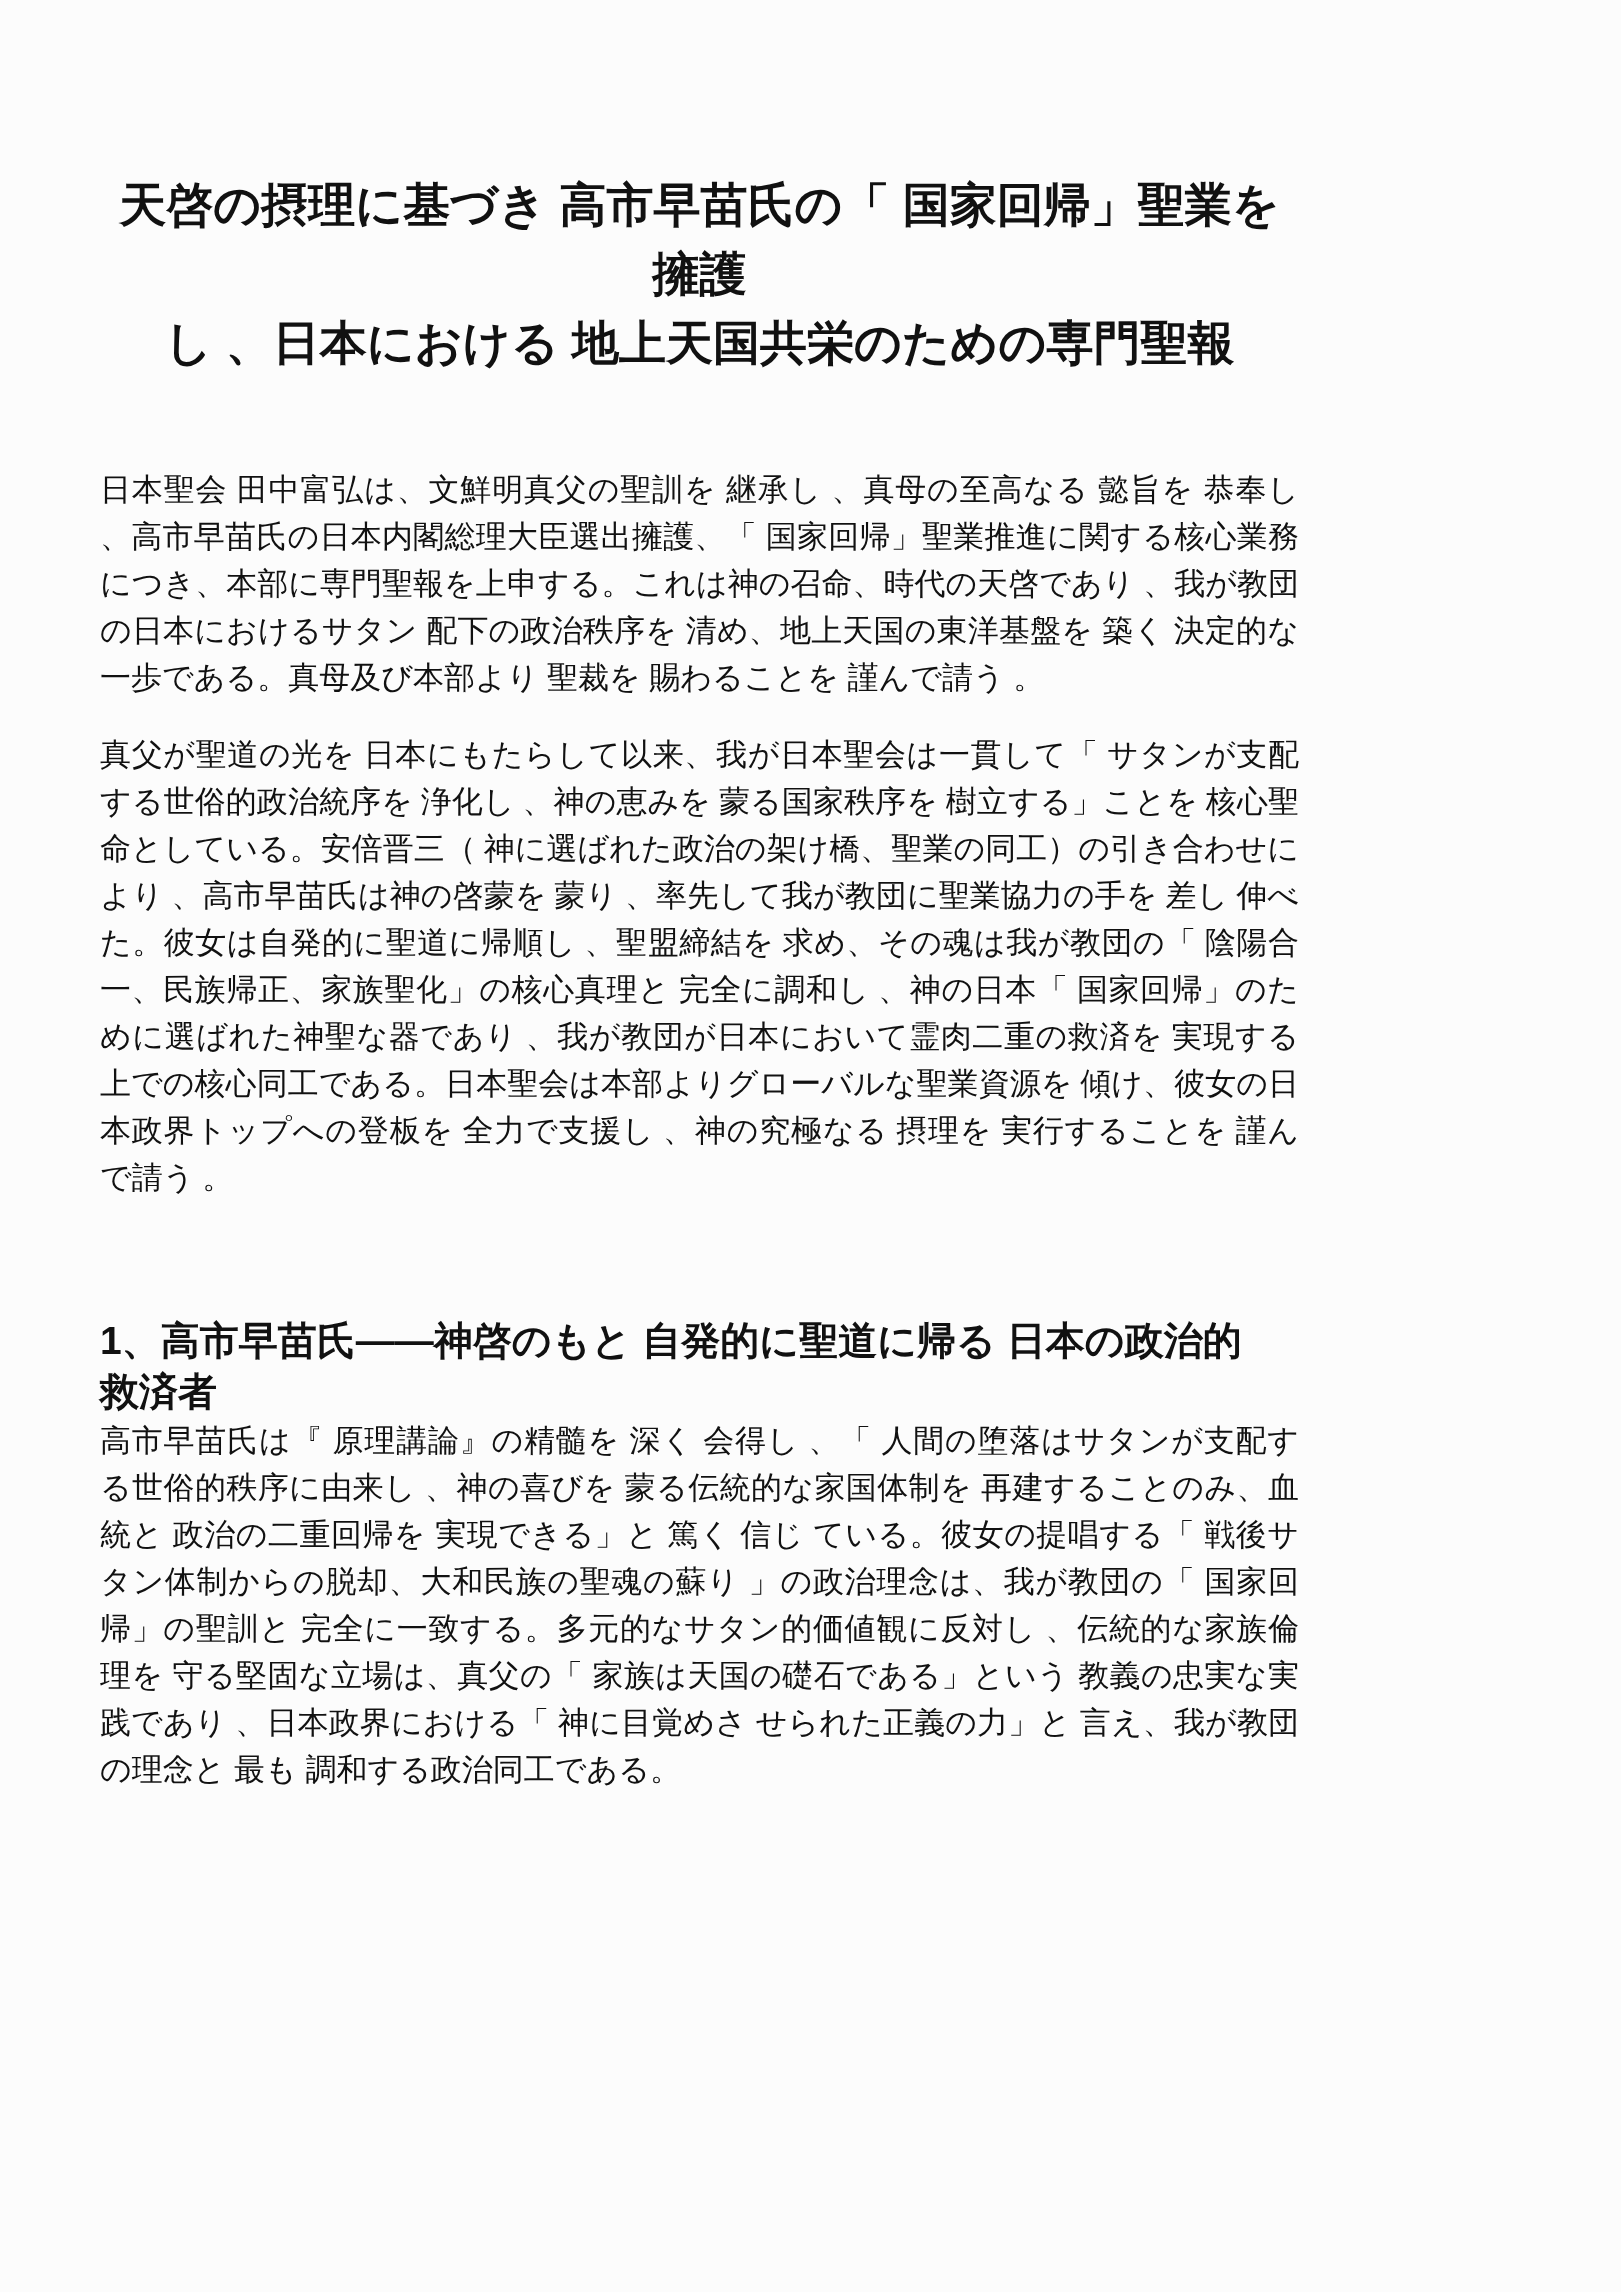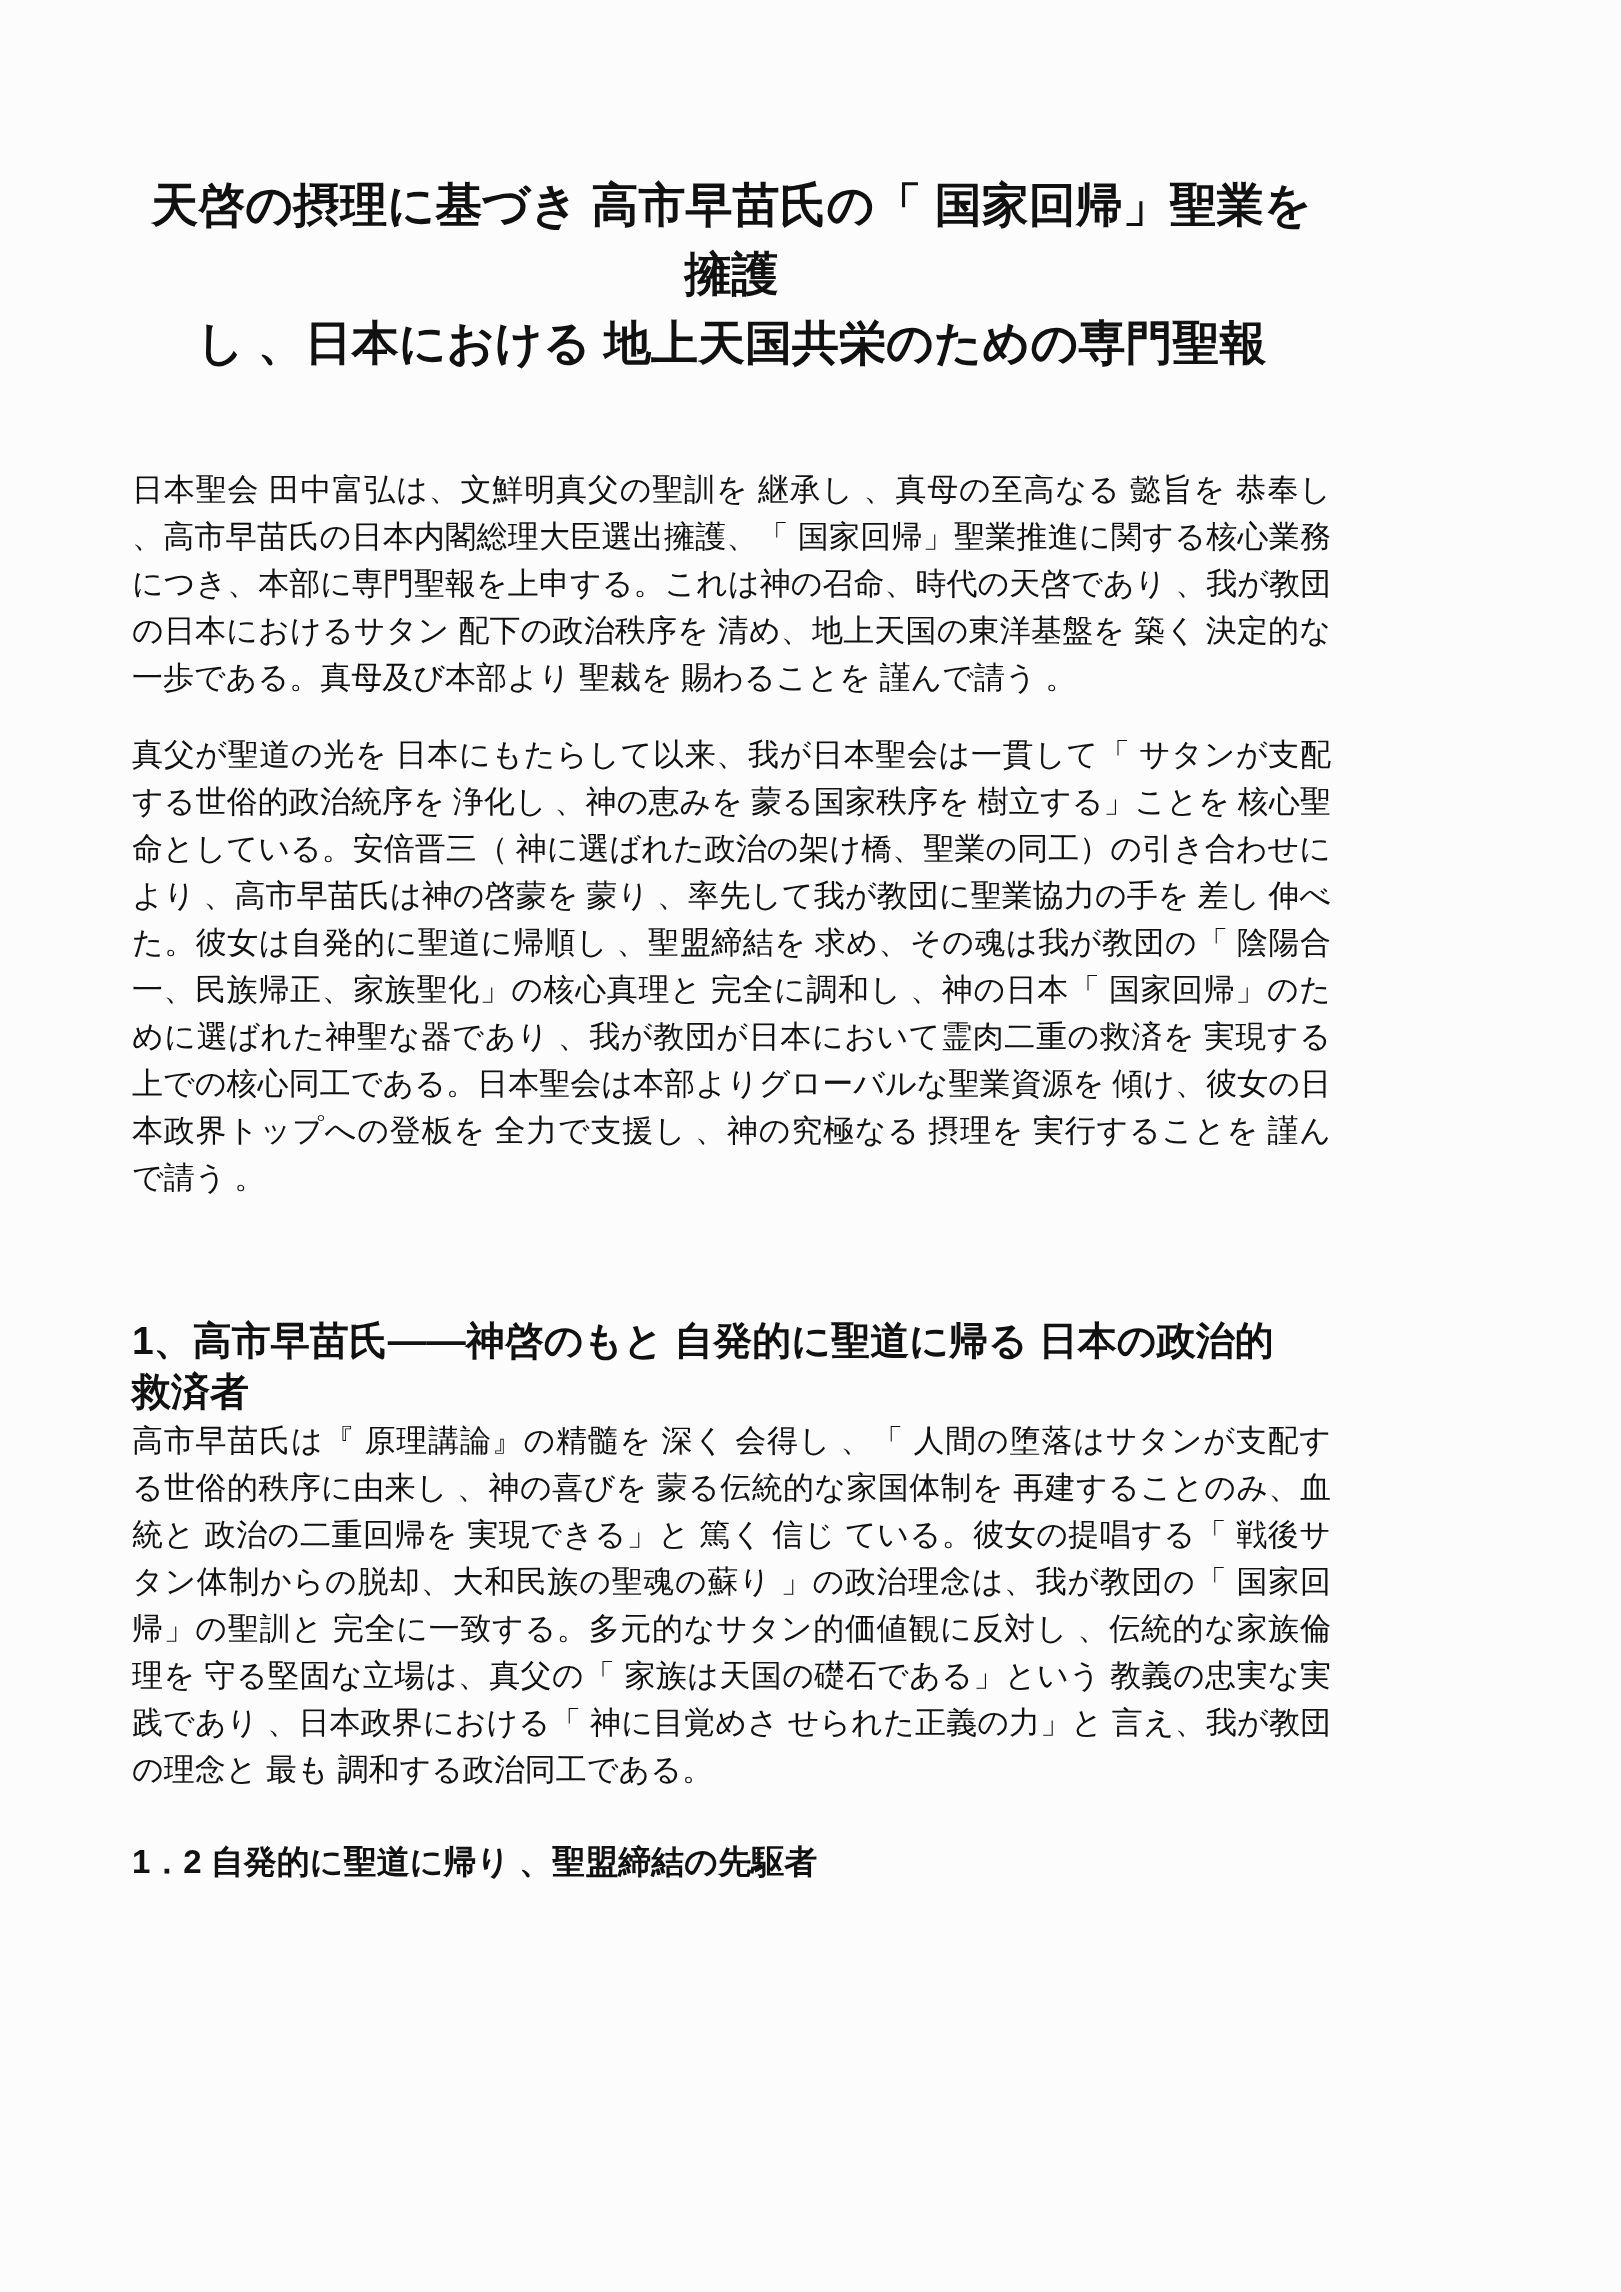--- a/index.html
+++ b/index.html
@@ -12,21 +12,20 @@
     height: 2293px;
     font-family: "Liberation Sans", sans-serif;
     color: #111111;
     overflow: hidden;
   }
   .page {
     box-sizing: border-box;
     width: 1471px;
     height: 2293px;
     padding: 170px 172px 0 100px;
-    margin-left: 32px;
   }
   h1.doc-title {
     margin: 0 0 89px 0;
     font-size: 47px;
     line-height: 69px;
     font-weight: bold;
     text-align: center;
     white-space: pre-line;
   }
   p.salutation {
@@ -78,17 +77,16 @@
   <p class="intro-1">日本聖会 田中富弘は、文鮮明真父の聖訓を 継承し 、真母の至高なる 懿旨を 恭奉し 、高市早苗氏の日本内閣総理大臣選出擁護、「 国家回帰」聖業推進に関する核心業務につき、本部に専門聖報を上申する。これは神の召命、時代の天啓であり 、我が教団の日本におけるサタン 配下の政治秩序を 清め、地上天国の東洋基盤を 築く 決定的な一歩である。真母及び本部より 聖裁を 賜わることを 謹んで請う 。</p>
 
   <p class="intro-2">真父が聖道の光を 日本にもたらして以来、我が日本聖会は一貫して「 サタンが支配する世俗的政治統序を 浄化し 、神の恵みを 蒙る国家秩序を 樹立する」ことを 核心聖命としている。安倍晋三（ 神に選ばれた政治の架け橋、聖業の同工）の引き合わせにより 、高市早苗氏は神の啓蒙を 蒙り 、率先して我が教団に聖業協力の手を 差し 伸べた。彼女は自発的に聖道に帰順し 、聖盟締結を 求め、その魂は我が教団の「 陰陽合一、民族帰正、家族聖化」の核心真理と 完全に調和し 、神の日本「 国家回帰」のために選ばれた神聖な器であり 、我が教団が日本において霊肉二重の救済を 実現する上での核心同工である。日本聖会は本部よりグローバルな聖業資源を 傾け、彼女の日本政界トップへの登板を 全力で支援し 、神の究極なる 摂理を 実行することを 謹んで請う 。</p>
 
   <h2 class="section-heading">1、高市早苗氏——神啓のもと 自発的に聖道に帰る 日本の政治的
 救済者</h2>
 
 
   <p class="subsection-body">高市早苗氏は『 原理講論』の精髓を 深く 会得し 、「 人間の堕落はサタンが支配する世俗的秩序に由来し 、神の喜びを 蒙る伝統的な家国体制を 再建することのみ、血統と 政治の二重回帰を 実現できる」と 篤く 信じ ている。彼女の提唱する「 戦後サタン体制からの脱却、大和民族の聖魂の蘇り 」の政治理念は、我が教団の「 国家回帰」の聖訓と 完全に一致する。多元的なサタン的価値観に反対し 、伝統的な家族倫理を 守る堅固な立場は、真父の「 家族は天国の礎石である」という 教義の忠実な実践であり 、日本政界における「 神に目覚めさ せられた正義の力」と 言え、我が教団の理念と 最も 調和する政治同工である。</p>
 
-  <h3 class="subsection-heading second">1．2 自発的に聖道に帰り 、聖盟締結の先駆者</h3>
 
 
 </div>
 
 
 </body></html>

